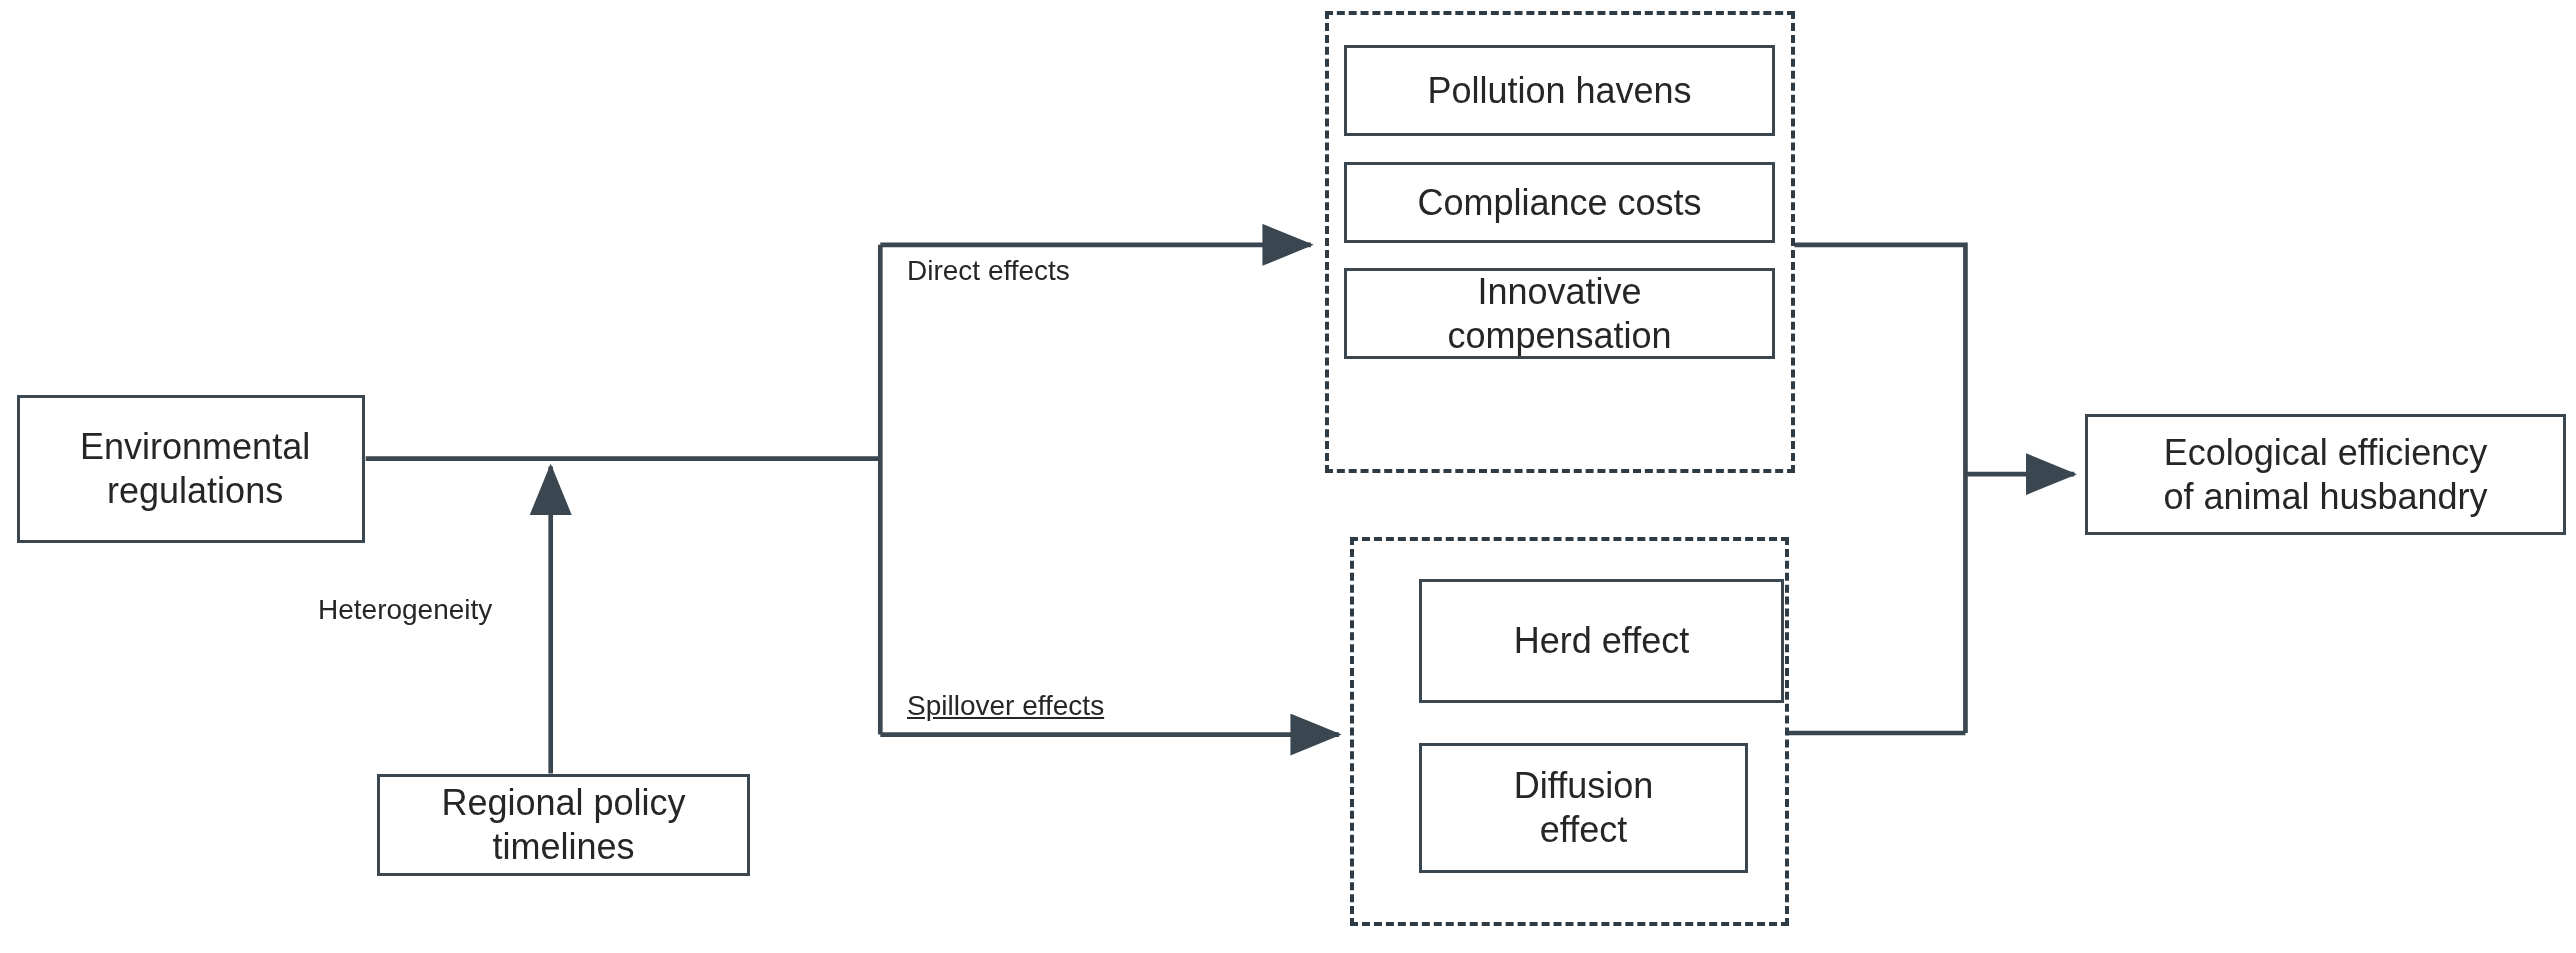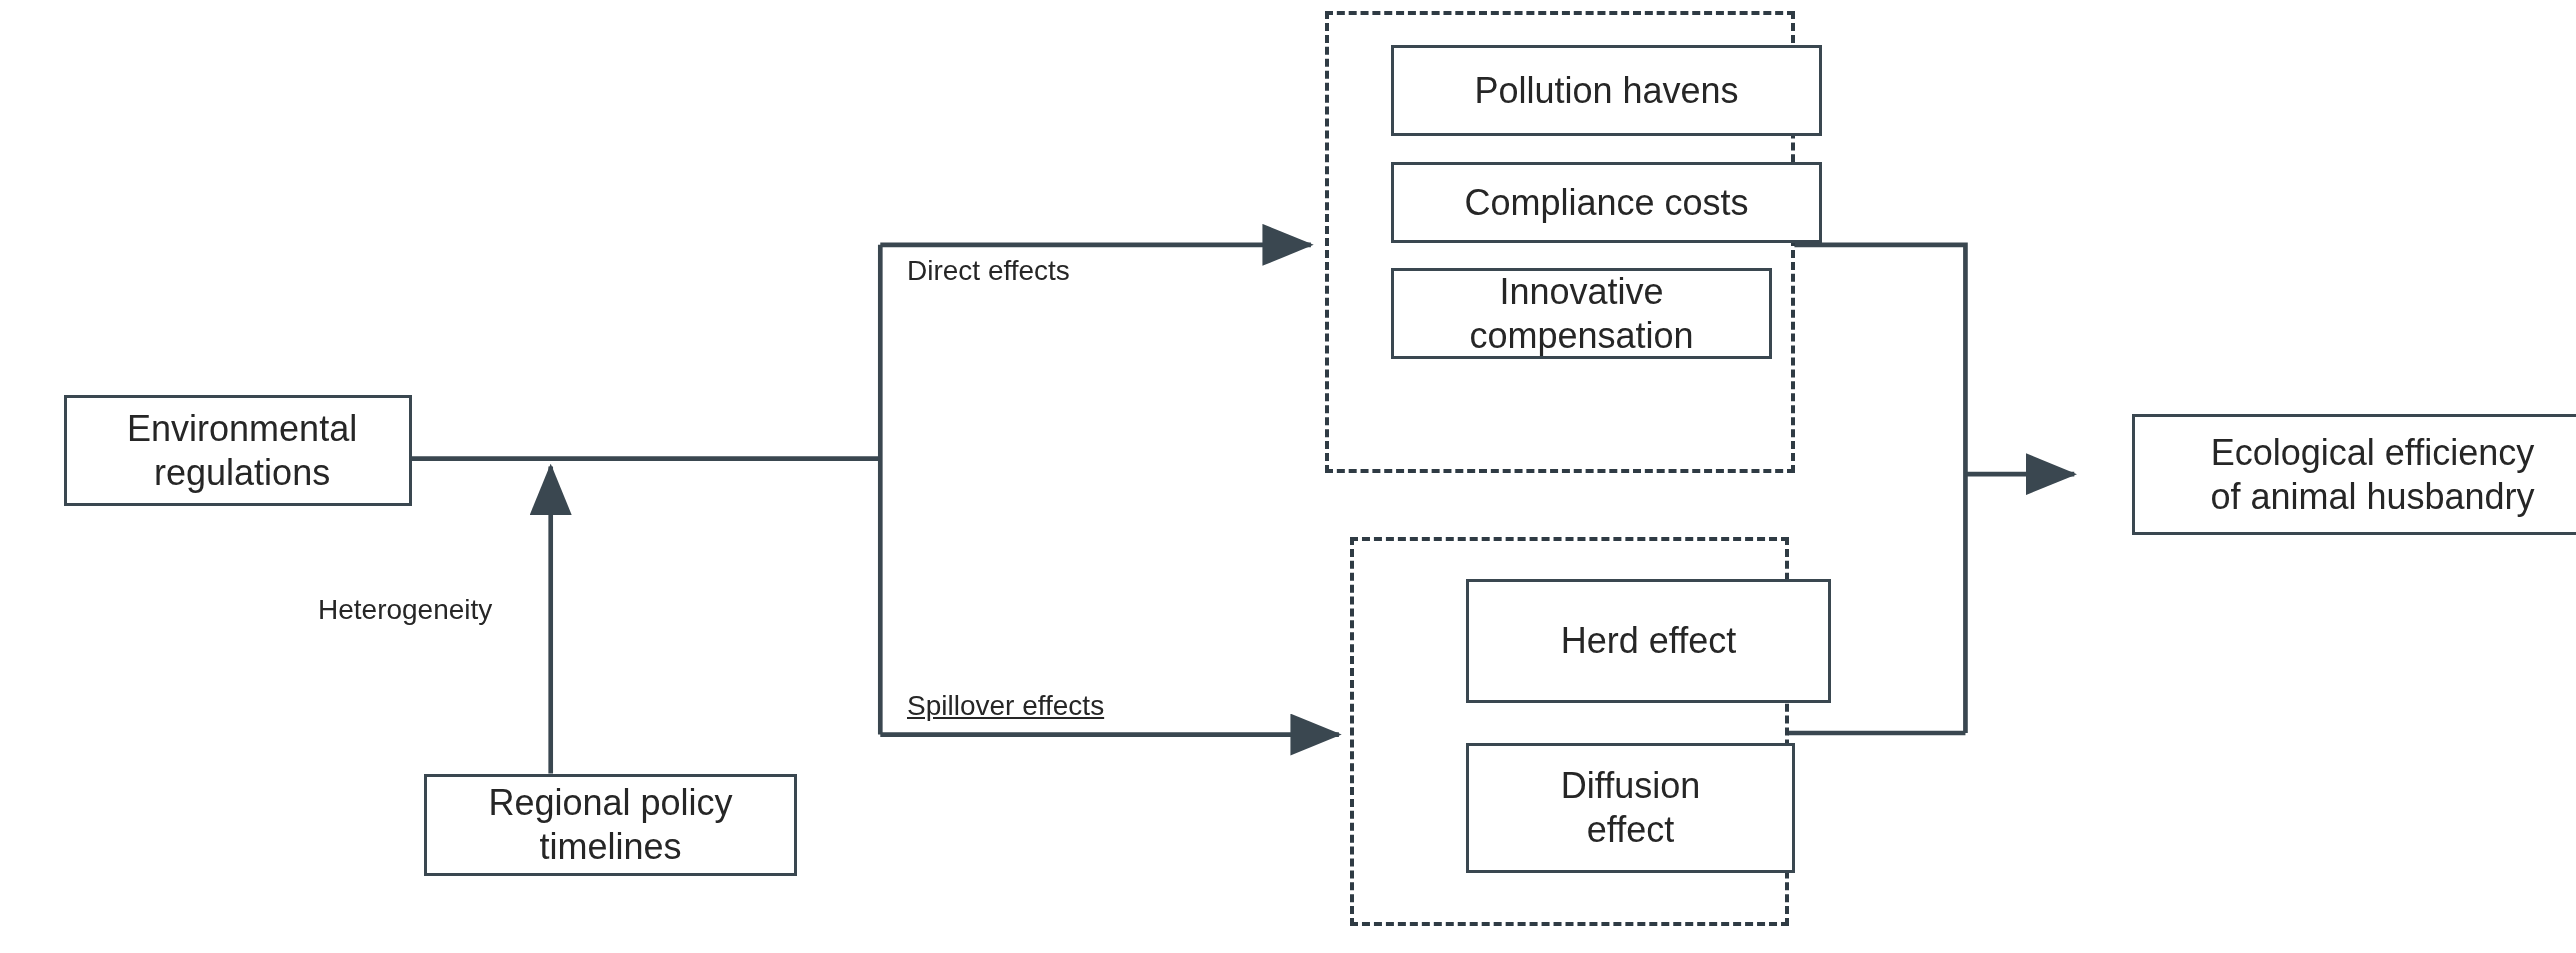--- a/index.html
+++ b/index.html
@@ -32,21 +32,20 @@
     border: 3.9px solid #3a4750;
     background: #ffffff;
     display: flex;
     align-items: center;
     justify-content: center;
     text-align: center;
     line-height: 1.22;
     color: #262626;
     font-size: 36px;
     padding: 0 7.8px;
-    margin-left: 47px;
   }
   .node-label {
     display: block;
     white-space: pre-line;
   }
   .group-box {
     position: absolute;
     box-sizing: border-box;
     border: 4.7px dashed #2f3b44;
     background: transparent;
@@ -88,39 +87,39 @@
 
     <path d="M2300,943 L2528,943" fill="none" stroke="#3a4750" stroke-width="6"></path>
 
     <path d="M2528,610 L2668,610" fill="none" stroke="#3a4750" stroke-width="6" marker-end="url(#arrow-right)"></path>
   </svg>
 
   <div class="group-box" style="left:1325px; top:11px; width:470px; height:462px;"></div>
 
   <div class="group-box" style="left:1350px; top:537px; width:439px; height:389px;"></div>
 
-  <div class="node" style="left:17px; top:395px; width:348px; height:111px;padding-left:16px;">
+  <div class="node" style="left:17px; top:395px; width:348px; height:148px;padding-left:16px;">
     <span class="node-label">Environmental
 regulations</span>
   </div>
 
   <div class="node" style="left:377px; top:774px; width:373px; height:102px;">
     <span class="node-label">Regional policy
 timelines</span>
   </div>
 
   <div class="node" style="left:1344px; top:45px; width:431px; height:91px;">
     <span class="node-label">Pollution havens</span>
   </div>
 
   <div class="node" style="left:1344px; top:162px; width:431px; height:81px;">
     <span class="node-label">Compliance costs</span>
   </div>
 
-  <div class="node" style="left:1344px; top:268px; width:381px; height:91px;">
+  <div class="node" style="left:1344px; top:268px; width:431px; height:91px;">
     <span class="node-label">Innovative
 compensation</span>
   </div>
 
   <div class="node" style="left:1419px; top:579px; width:365px; height:124px;">
     <span class="node-label">Herd effect</span>
   </div>
 
   <div class="node" style="left:1419px; top:743px; width:329px; height:130px;">
     <span class="node-label">Diffusion

